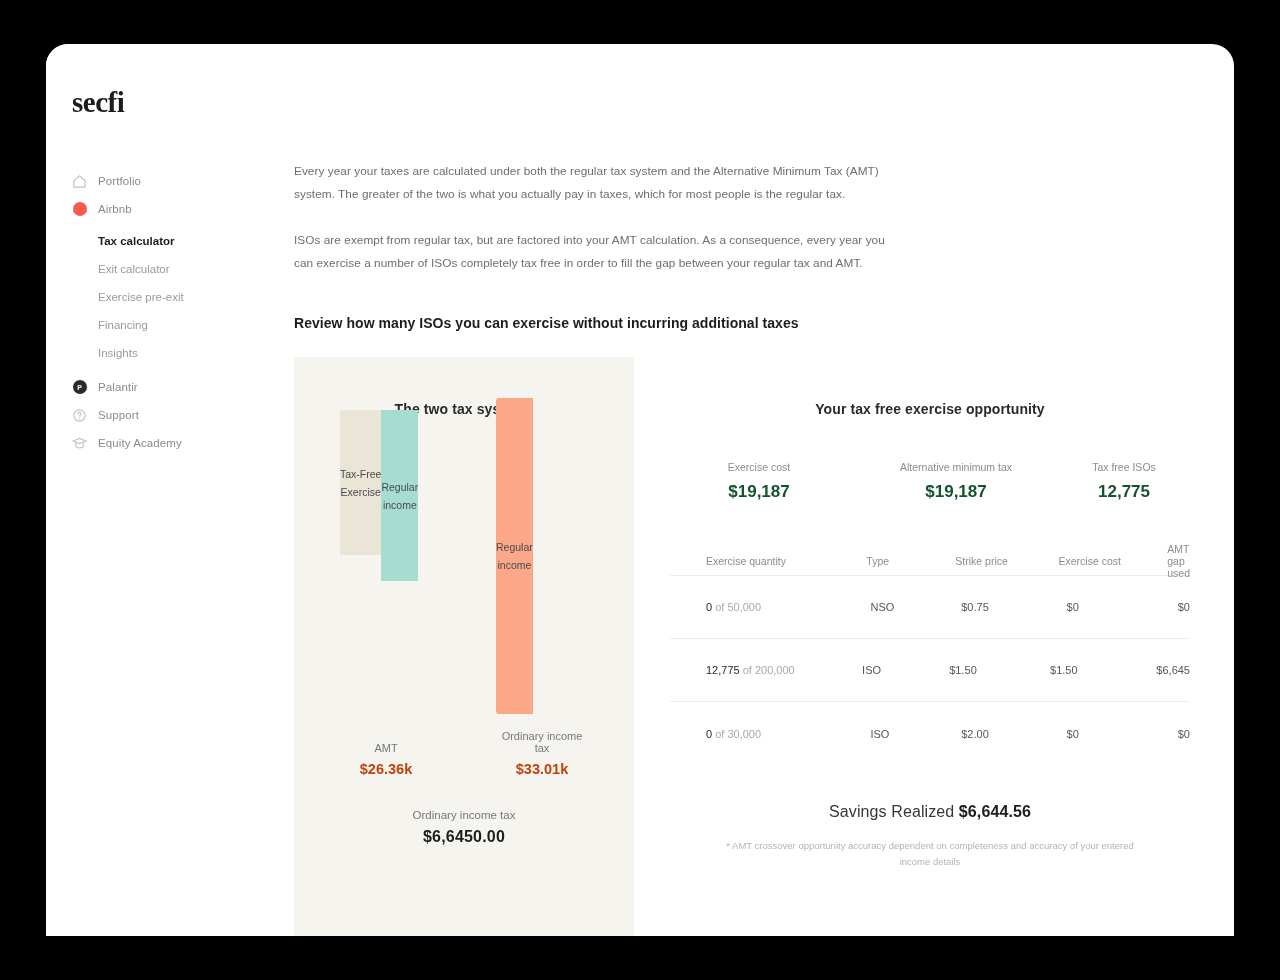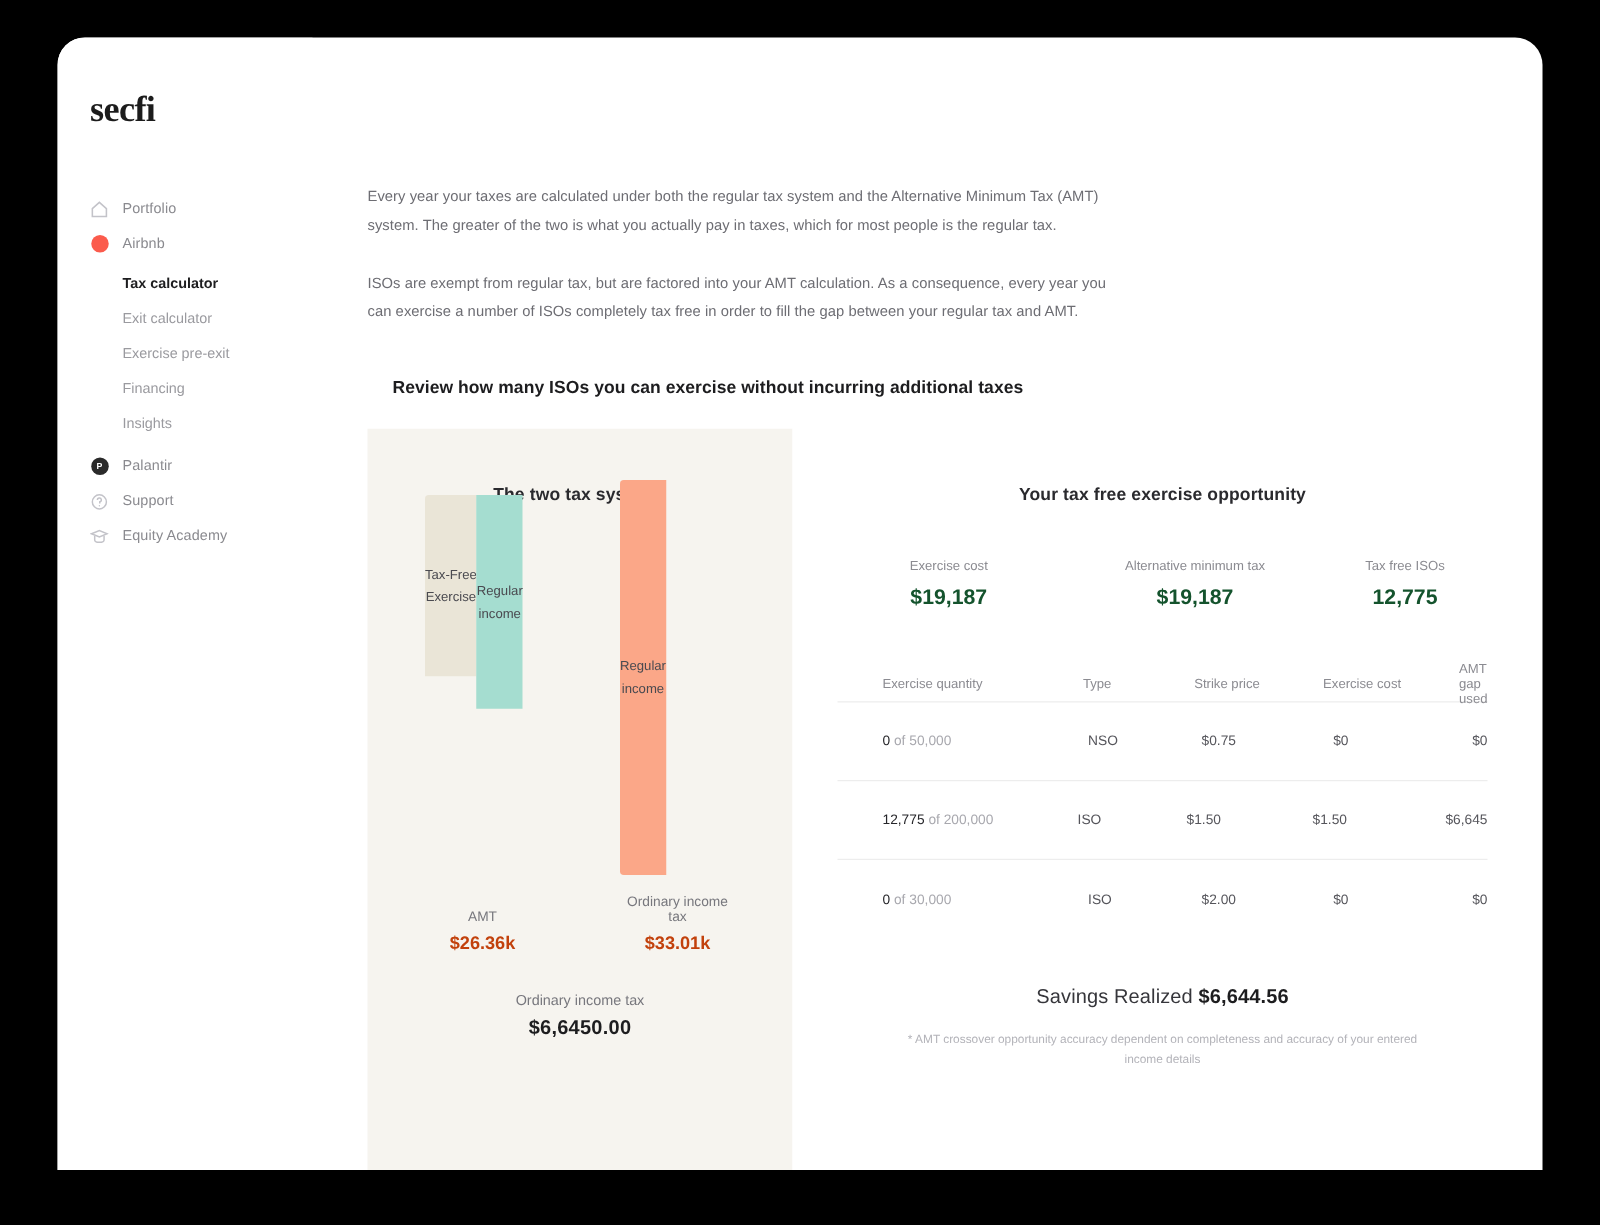--- a/index.html
+++ b/index.html
@@ -8,21 +8,21 @@
     background: #000000;
     font-family: "Liberation Sans", sans-serif;
     overflow: hidden;
   }
   #device {
     position: absolute;
     left: 0; top: 0;
     width: 1280px; height: 980px;
     background: #000;
     border-radius: 46px;
-    padding: 30px 46px 44px 46px;
+    padding: 44px 46px 44px 46px;
   }
   #window {
     position: relative;
     width: 100%; height: 100%;
     background: #ffffff;
     border-radius: 22px 22px 0 0;
     overflow: hidden;
   }
 
   
@@ -141,21 +141,20 @@
     max-width: 600px;
     letter-spacing: 0.05px;
   }
   .para + .para { margin-top: 23px; }
   #section-heading {
     margin-top: 40px;
     font-size: 14px;
     font-weight: 700;
     color: #1d1d1f;
     letter-spacing: 0.05px;
-    margin-left: 20px;
   }
 
   
   #panels {
     margin-top: 26px;
     display: flex;
     height: 600px;
   }
   #left-panel {
     width: 402px;

